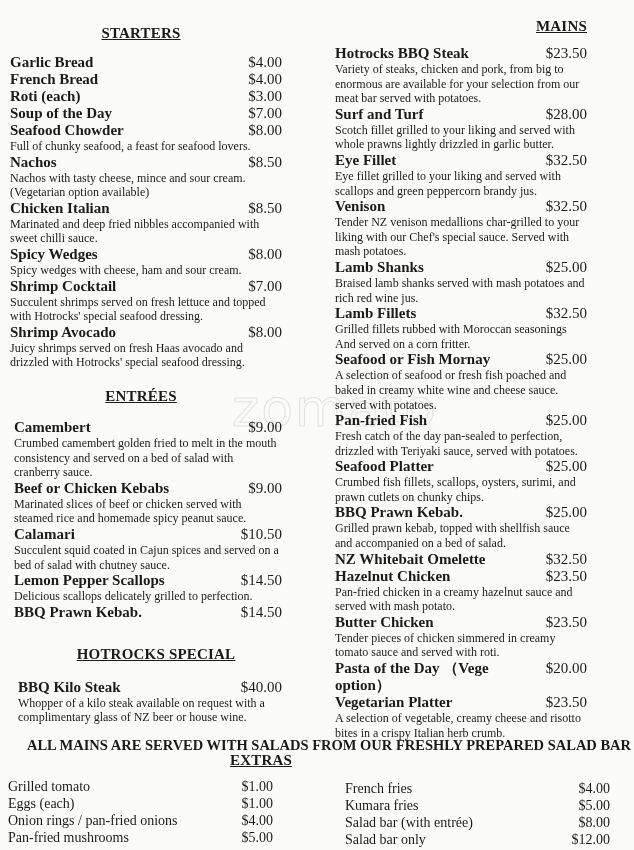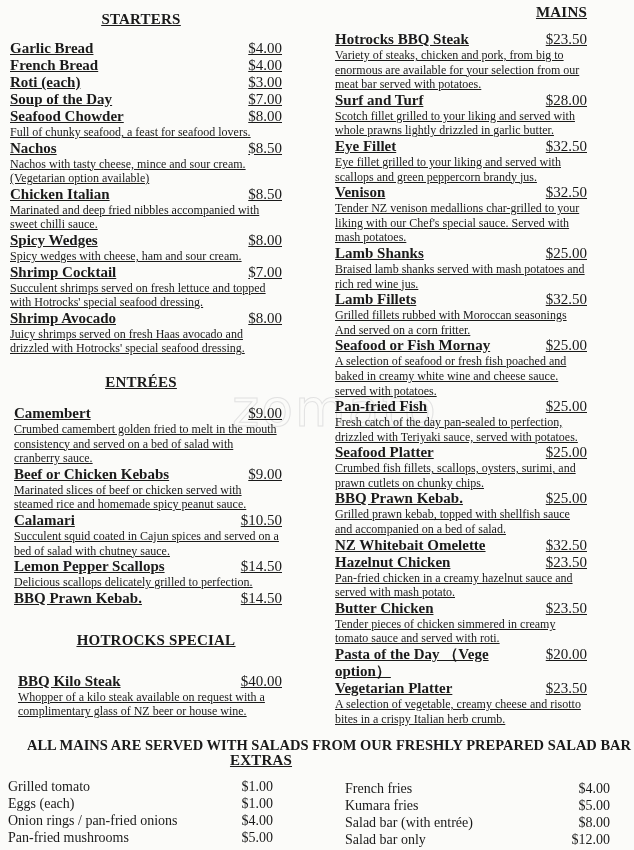--- a/index.html
+++ b/index.html
@@ -3,21 +3,21 @@
 <meta charset="utf-8">
 <style>
   html, body { margin:0; padding:0; }
   body {
     width:634px; height:850px; overflow:hidden;
     background:#fbfbf9;
     font-family:"Liberation Serif","DejaVu Serif",serif;
     color:#1a1a1a;
     position:relative;
   }
-  .col { position:absolute; top:0;text-decoration:underline; }
+  .col { position:absolute; top:14px; }
   .col-left { left:10px; width:272px; }
   .col-right { left:335px; width:252px; }
   .heading {
     font-weight:bold; text-decoration:underline; text-align:center;
     font-size:15px; letter-spacing:0.2px; line-height:18px;
   }
   .item { margin:0; }
   .row { display:flex; justify-content:space-between; align-items:baseline; }
   .name { font-weight:bold; font-size:15px; line-height:17px; }
   .price { font-size:15px; line-height:17px; white-space:nowrap; }
@@ -149,21 +149,21 @@
     <div class="desc">Delicious scallops delicately grilled to perfection.</div>
   </div>
       <div class="item">
     <div class="row">
       <span class="name">BBQ Prawn Kebab.</span>
       <span class="price">$14.50</span>
     </div>
   </div>
     </div>
 
-  <div class="heading" style="margin-top:24px;margin-bottom:24px;margin-left:20px;">HOTROCKS SPECIAL</div>
+  <div class="heading" style="margin-top:24px;margin-bottom:16px;margin-left:20px;">HOTROCKS SPECIAL</div>
   <div id="special-list" style="padding-left:8px;">
       <div class="item">
     <div class="row">
       <span class="name">BBQ Kilo Steak</span>
       <span class="price">$40.00</span>
     </div>
     <div class="desc">Whopper of a kilo steak available on request with a complimentary glass of NZ beer or house wine.</div>
   </div>
     </div>
 </div>

